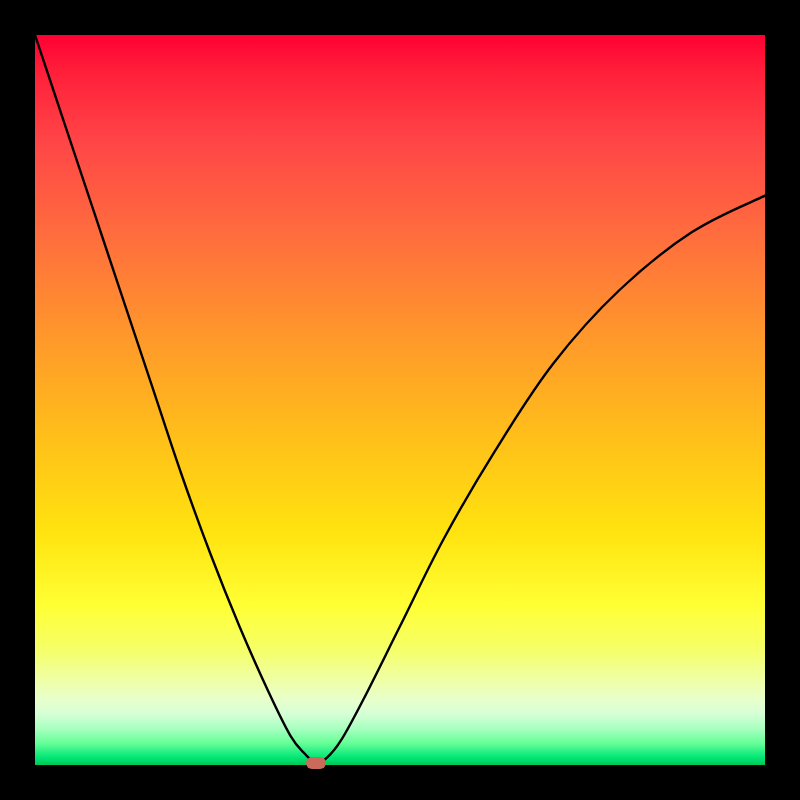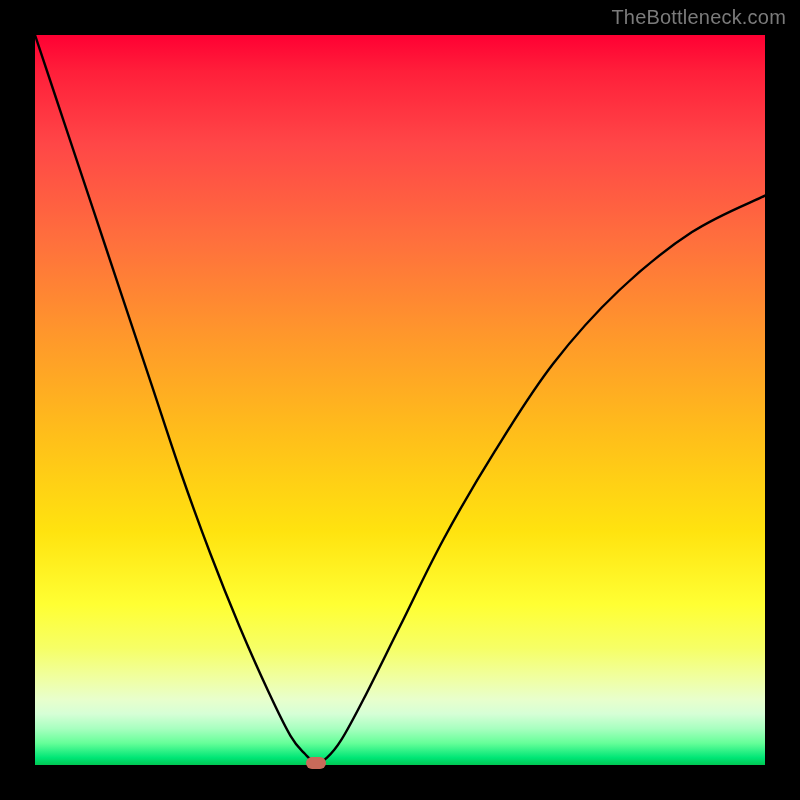--- a/index.html
+++ b/index.html
@@ -69,15 +69,14 @@
 
 <div class="frame">
 
   <div class="plot">
     <svg class="curve-layer" viewBox="0 0 730 730" preserveAspectRatio="none">
       <path id="curve-path" d="M 0.00 0.00 C 5.26 15.77, 18.69 56.06, 29.20 87.60 C 39.71 119.14, 47.89 143.66, 58.40 175.20 C 68.91 206.74, 77.09 231.26, 87.60 262.80 C 98.11 294.34, 106.29 318.86, 116.80 350.40 C 127.31 381.94, 135.49 407.78, 146.00 438.00 C 156.51 468.22, 164.69 490.71, 175.20 518.30 C 185.71 545.89, 193.89 566.33, 204.40 591.30 C 214.91 616.27, 224.40 637.29, 233.60 657.00 C 242.80 676.71, 248.93 689.63, 255.50 700.80 C 262.07 711.97, 265.50 714.19, 270.10 719.05 C 274.70 723.91, 277.11 727.15, 281.05 727.81 C 284.99 728.47, 287.40 726.90, 292.00 722.70 C 296.60 718.50, 300.03 714.96, 306.60 704.45 C 313.17 693.94, 317.99 684.67, 328.50 664.30 C 339.01 643.93, 350.55 620.21, 365.00 591.30 C 379.45 562.39, 391.72 535.24, 408.80 503.70 C 425.88 472.16, 440.19 447.64, 459.90 416.10 C 479.61 384.56, 495.96 357.41, 518.30 328.50 C 540.64 299.59, 559.03 279.15, 584.00 255.50 C 608.97 231.85, 630.72 214.18, 657.00 197.10 C 683.28 180.02, 716.86 167.17, 730.00 160.60" fill="none" stroke="#000000" stroke-width="2.4" stroke-linecap="round" stroke-linejoin="round"></path>
     </svg>
     <div class="marker" id="min-marker" style="left: 281.05px; top: 727.81px; background: rgb(201, 106, 90);"></div>
   </div>
 
-  <div class="watermark">TheBottleneck.com</div>
 
 </div>
 
 </body></html>

